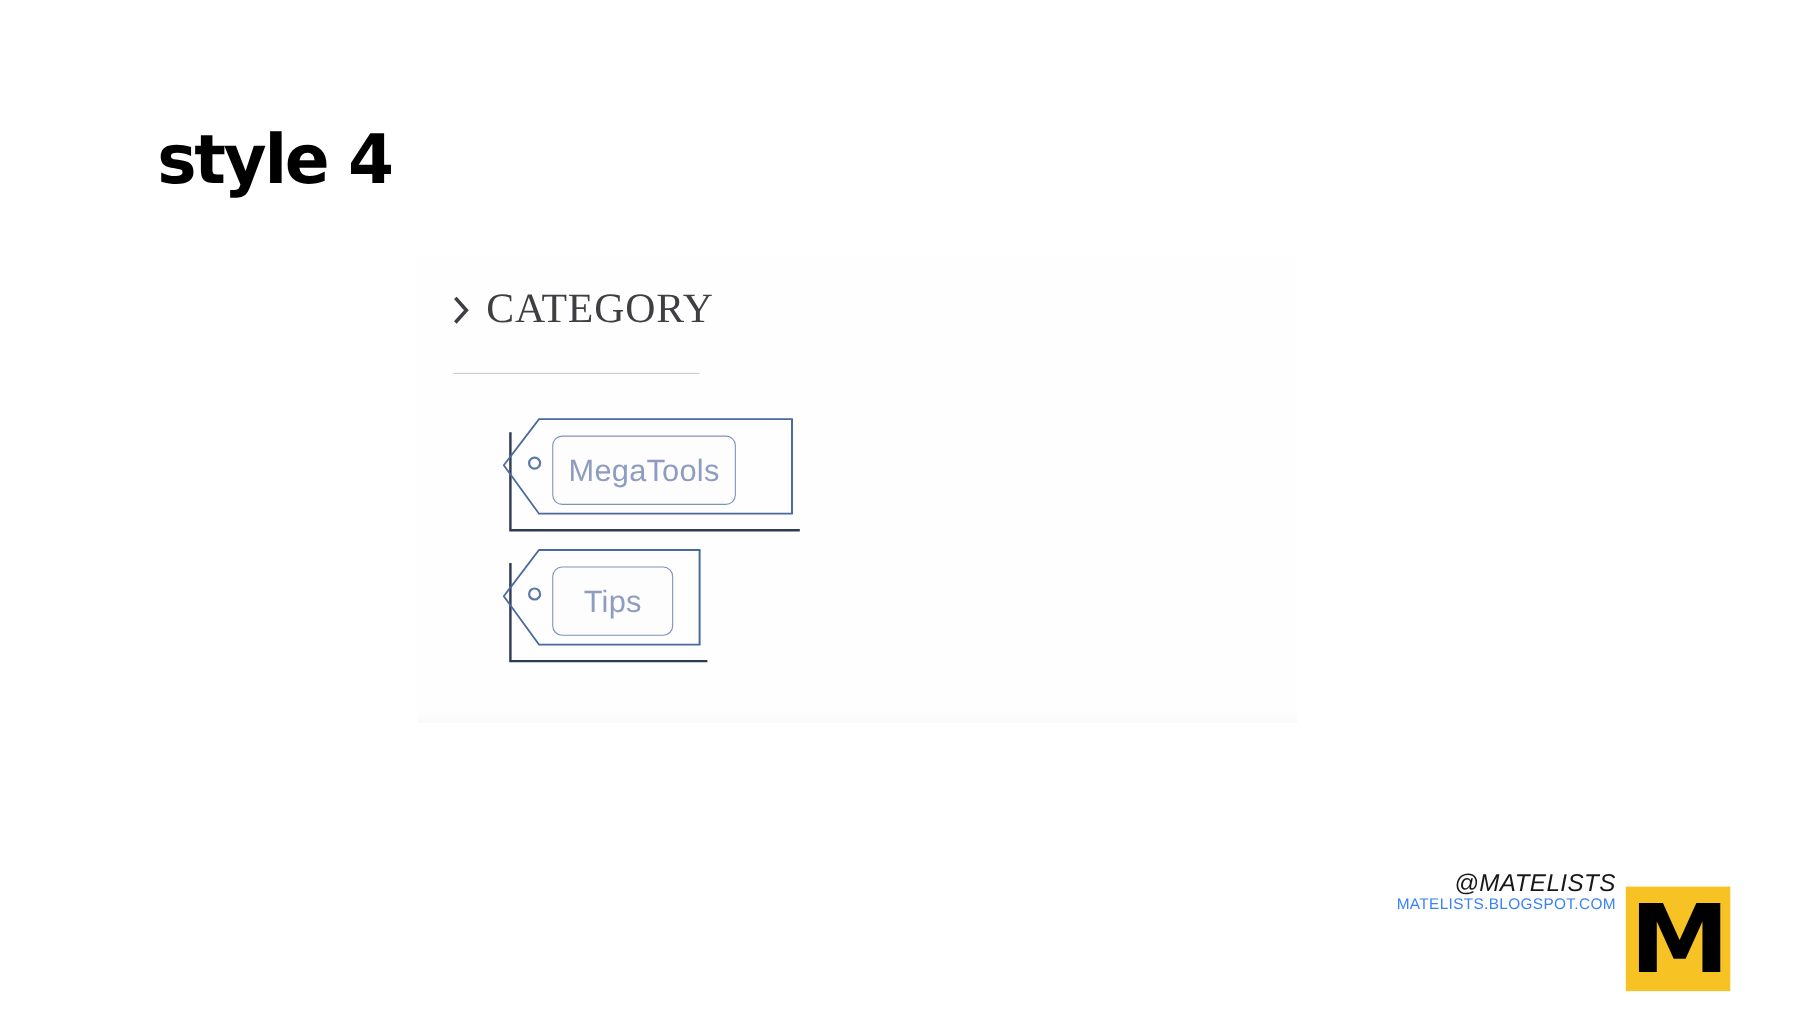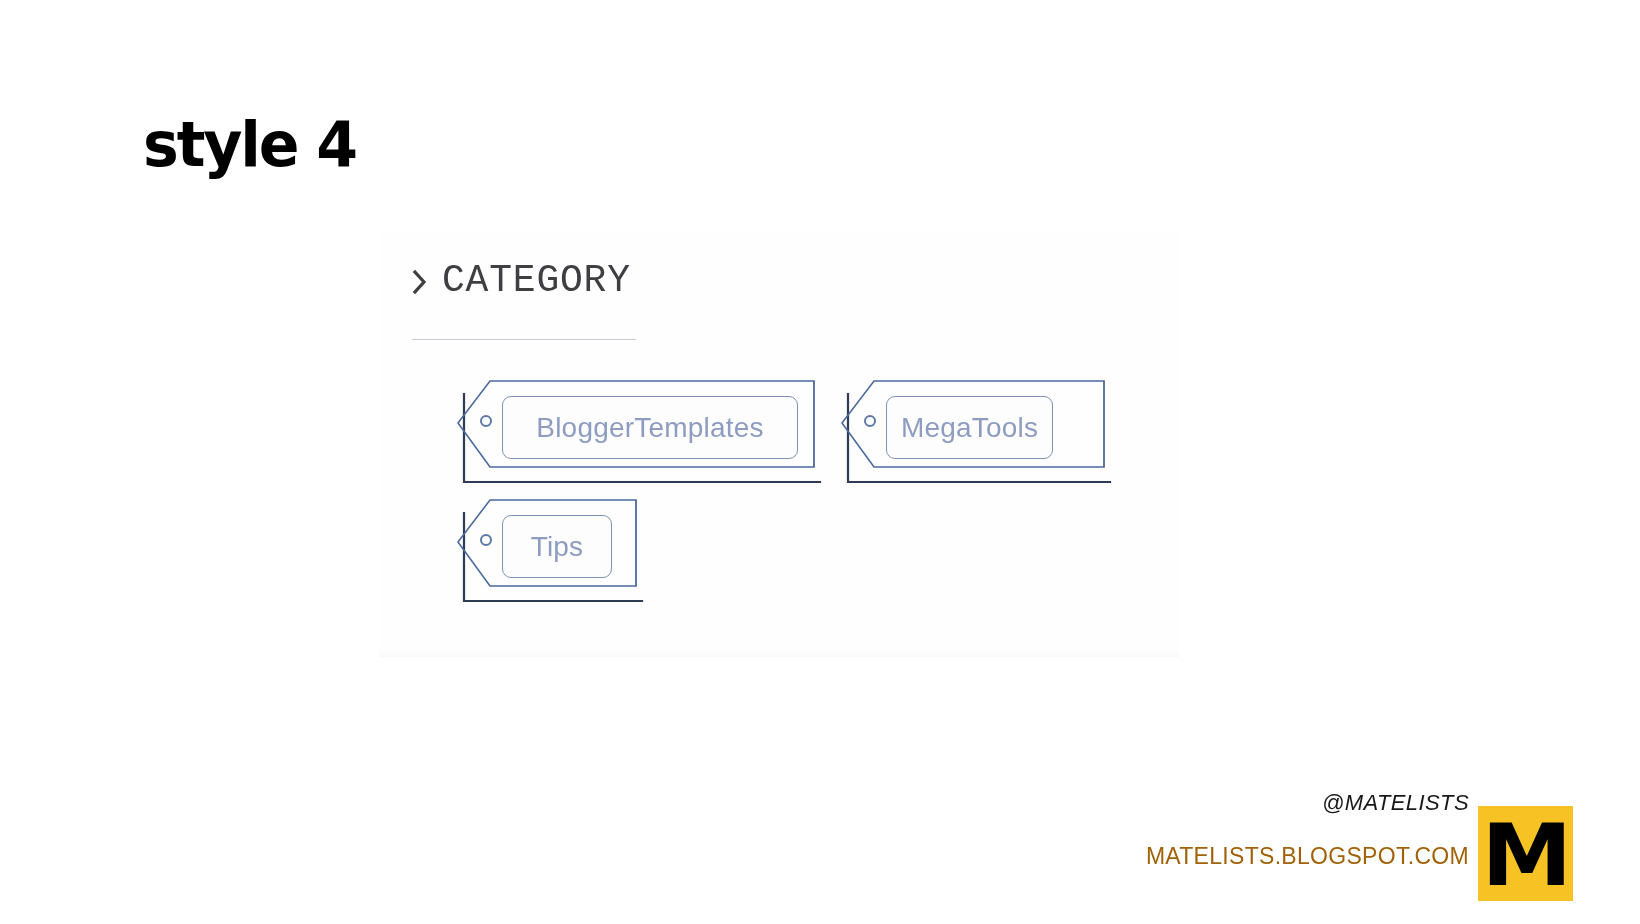--- a/index.html
+++ b/index.html
@@ -64,21 +64,21 @@
   }
   #category-header .chev {
     display: block;
     width: 17px;
     height: 26px;
     flex: 0 0 auto;
     position: relative;
     top: 1px;
   }
   #category-title {
-    font-family: Liberation Mono, monospace;
+    font-family: Liberation Serif, serif;
     font-size: 38px;
     font-weight: 400;
     letter-spacing: 0.8px;
     color: #3f3f43;
     line-height: 1;
     white-space: nowrap;
   }
   #category-underline {
     position: absolute;
     left: 33px;
@@ -160,25 +160,24 @@
     font-family: "Liberation Sans", sans-serif;
     font-size: 22px;
     color: #18181a;
     letter-spacing: 0.4px;
     line-height: 1;
     white-space: nowrap;
     font-style: italic;
   }
   #wm-url {
     font-family: "Liberation Sans", sans-serif;
-    font-size: 23px;
-    color: #a16207;
+    font-size: 14px;
+    color: #3b82f6;
     letter-spacing: 0.3px;
     line-height: 1;
-    margin-top: 31px;
     white-space: nowrap;
   }
   #wm-logo {
     position: absolute;
     right: 0;
     top: 48px;
     width: 95px;
     height: 95px;
     background: #F7C223;
     display: flex;
@@ -209,34 +208,20 @@
       </svg>
     </span>
     <span id="category-title">CATEGORY</span>
   </div>
   <div id="category-underline"></div>
 
   <div id="tag-area">
 
     <div class="tag-row" id="tag-row-1">
 
-      <div class="tag" style="width:360px">
-        <svg class="tag-svg" width="372" height="112" viewBox="0 0 372 112" aria-hidden="true">
-
-          <path d="M10 17 L10 105 L366 105" fill="none" stroke="#2f3b52" stroke-width="2.2" stroke-linecap="square"></path>
-
-          <path d="M360 4 L36 4 L4 46 L36 90 L360 90" fill="#ffffff" fill-opacity="0" stroke="#4a6a9e" stroke-width="1.6" stroke-linejoin="miter" stroke-linecap="square"></path>
-          <path d="M360 4 L360 90" fill="none" stroke="#4a6a9e" stroke-width="1.8"></path>
-
-          <circle cx="32" cy="44" r="5" fill="none" stroke="#5b78a8" stroke-width="2"></circle>
-        </svg>
-        <div class="tag-inner" style="width:296px">
-          <span class="tag-label">BloggerTemplates</span>
-        </div>
-      </div>
 
       <div class="tag" style="width:266px">
         <svg class="tag-svg" width="278" height="112" viewBox="0 0 278 112" aria-hidden="true">
           <path d="M10 17 L10 105 L272 105" fill="none" stroke="#2f3b52" stroke-width="2.2" stroke-linecap="square"></path>
           <path d="M266 4 L36 4 L4 46 L36 90 L266 90" fill="#ffffff" fill-opacity="0" stroke="#4a6a9e" stroke-width="1.6" stroke-linejoin="miter" stroke-linecap="square"></path>
           <path d="M266 4 L266 90" fill="none" stroke="#4a6a9e" stroke-width="1.8"></path>
           <circle cx="32" cy="44" r="5" fill="none" stroke="#5b78a8" stroke-width="2"></circle>
         </svg>
         <div class="tag-inner" style="width:167px">
           <span class="tag-label">MegaTools</span>

